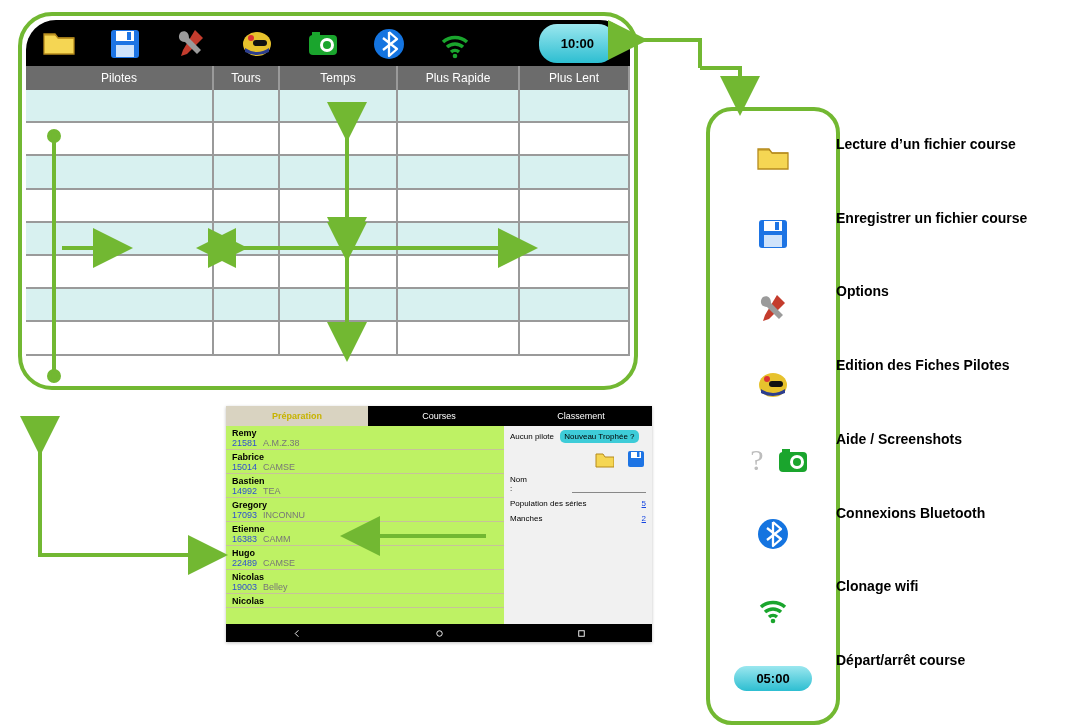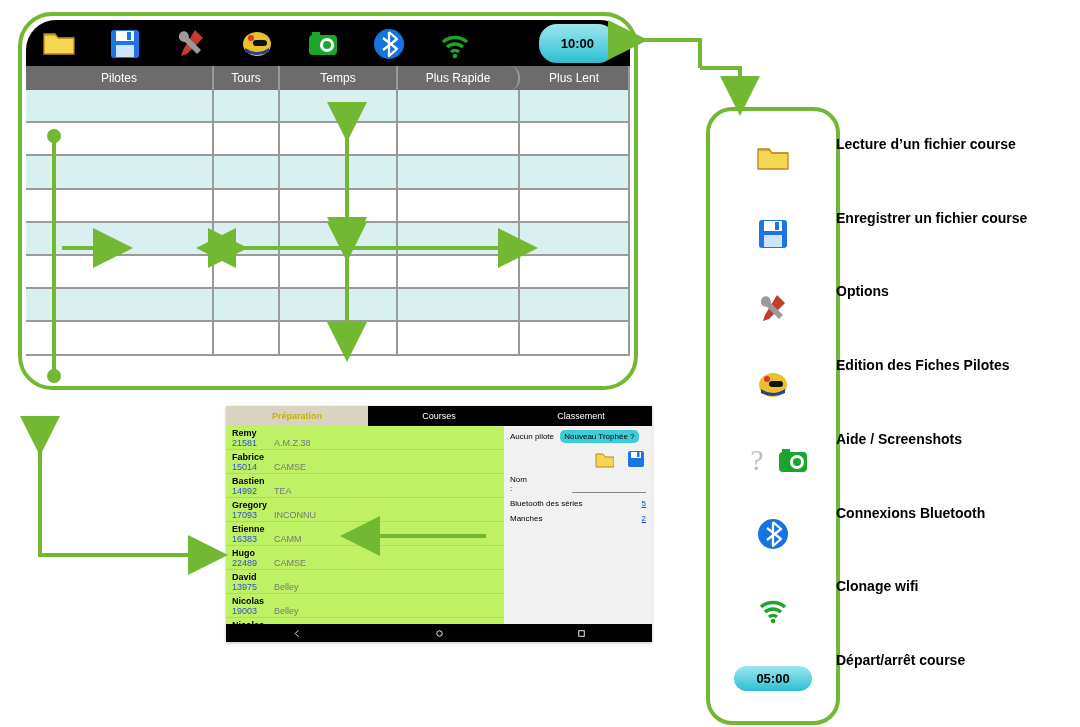--- a/index.html
+++ b/index.html
@@ -2,21 +2,21 @@
 <html><head>
 <meta charset="utf-8">
 <style>
   html,body{margin:0;padding:0;background:#fff;font-family:Arial,Helvetica,sans-serif;font-size:13px;color:#000;width:1080px;height:727px;overflow:hidden;}
   
   .phone-main{position:absolute;left:18px;top:12px;width:612px;height:370px;border:4px solid #72b832;border-radius:34px;}
   .toolbar-main{position:absolute;left:4px;right:4px;top:4px;height:46px;background:#000;border-radius:30px 30px 0 0;display:flex;align-items:center;padding:0 14px;gap:30px;}
   .toolbar-main .time-btn{margin-left:auto;background:linear-gradient(#9be7ef,#2dbed1);border-radius:18px;padding:12px 22px;font-weight:bold;color:#000;}
   .headers{position:absolute;left:4px;right:4px;top:50px;height:24px;display:flex;background:#6c6c6c;color:#fff;font-size:12px;}
   .headers div{border-right:2px solid #9a9a9a;display:flex;align-items:center;justify-content:center;}
-  .hc1{width:186px;} .hc2{width:64px;} .hc3{width:116px;} .hc4{width:120px;border-radius:10px;} .hc5{flex:1;}
+  .hc1{width:186px;} .hc2{width:64px;} .hc3{width:116px;} .hc4{width:120px;} .hc5{flex:1;}
   .grid{position:absolute;left:4px;right:4px;top:74px;bottom:4px;}
   .row{height:33.2px;display:flex;}
   .row:nth-child(odd){background:#d8f1f0;}
   .row:nth-child(even){background:#fff;}
   .row span{border-right:2px solid #9a9a9a;border-bottom:2px solid #9a9a9a;}
   .c1{width:186px;} .c2{width:64px;} .c3{width:116px;} .c4{width:120px;} .c5{flex:1;}
 
   
   .arrow{position:absolute;stroke:#72b832;stroke-width:4;fill:none;}
   .ahead{fill:#72b832;}
@@ -31,21 +31,21 @@
 
   
   .tablet{position:absolute;left:226px;top:406px;width:426px;height:236px;background:#fff;box-shadow:0 1px 3px rgba(0,0,0,.25);}
   .ttabs{height:20px;background:#000;display:flex;color:#fff;font-size:9px;}
   .ttabs div{flex:1;display:flex;align-items:center;justify-content:center;}
   .ttabs .act{background:#d9d3c1;color:#c7b300;font-weight:bold;}
   .tbody{position:absolute;top:20px;bottom:18px;left:0;right:0;display:flex;}
   .plist{flex:1;background:#bef264;overflow:hidden;font-size:9px;}
   .pitem{border-bottom:1px solid #c7c29a;padding:2px 6px 1px;}
   .pitem b{color:#000;font-size:9px;}
-  .pitem span{color:#2e4fd1;margin-right:17px;}
+  .pitem span{color:#2e4fd1;margin-right:6px;}
   .pitem i{color:#777;font-style:normal;}
   .side{width:136px;background:#f1f1f1;font-size:8px;padding:4px 6px;}
   .side .ntag{display:inline-block;background:#3eccd8;color:#000;border-radius:5px;padding:2px 4px;margin-left:4px;}
   .side .srow{display:flex;justify-content:space-between;margin:6px 0;gap:42px;}
   .side .srow .v{color:#1646e1;text-decoration:underline;}
   .side .mini-ic{display:flex;justify-content:flex-end;gap:12px;margin-top:6px;}
   .side input{border:none;border-bottom:1px solid #888;background:transparent;width:70px;font-size:8px;}
   .navbar{position:absolute;bottom:0;left:0;right:0;height:18px;background:#000;display:flex;align-items:center;justify-content:space-around;}
   .navbar svg{width:11px;height:11px;}
 
@@ -294,21 +294,20 @@
     <div>Classement</div>
   </div>
   <div class="tbody">
     <div class="plist" id="plist">
         <div class="pitem"><b>Remy</b><br><span>21581</span><i>A.M.Z.38</i></div>
         <div class="pitem"><b>Fabrice</b><br><span>15014</span><i>CAMSE</i></div>
         <div class="pitem"><b>Bastien</b><br><span>14992</span><i>TEA</i></div>
         <div class="pitem"><b>Gregory</b><br><span>17093</span><i>INCONNU</i></div>
         <div class="pitem"><b>Etienne</b><br><span>16383</span><i>CAMM</i></div>
         <div class="pitem"><b>Hugo</b><br><span>22489</span><i>CAMSE</i></div>
-        <div class="pitem"><b>David</b><br><span>13975</span><i>Belley</i></div>
         <div class="pitem"><b>Nicolas</b><br><span>19003</span><i>Belley</i></div>
         <div class="pitem"><b>Nicolas</b><br></div>
       </div>
     <div class="side">
       <div>
         <span>Aucun pilote</span>
         <span class="ntag">Nouveau Trophée ?</span>
       </div>
       <div class="mini-ic">
         <svg width="20" height="20">
@@ -316,21 +315,21 @@
           </svg>
         <svg width="20" height="20">
             <use href="#i-save-sm"></use>
           </svg>
       </div>
       <div class="srow">
         <span>Nom :</span>
         <input style="">
       </div>
       <div class="srow">
-        <span>Bluetooth des séries</span>
+        <span>Population des séries</span>
         <span class="v">5</span>
       </div>
       <div class="srow">
         <span>Manches</span>
         <span class="v">2</span>
       </div>
     </div>
   </div>
   <div class="navbar">
     <svg viewBox="0 0 24 24">

